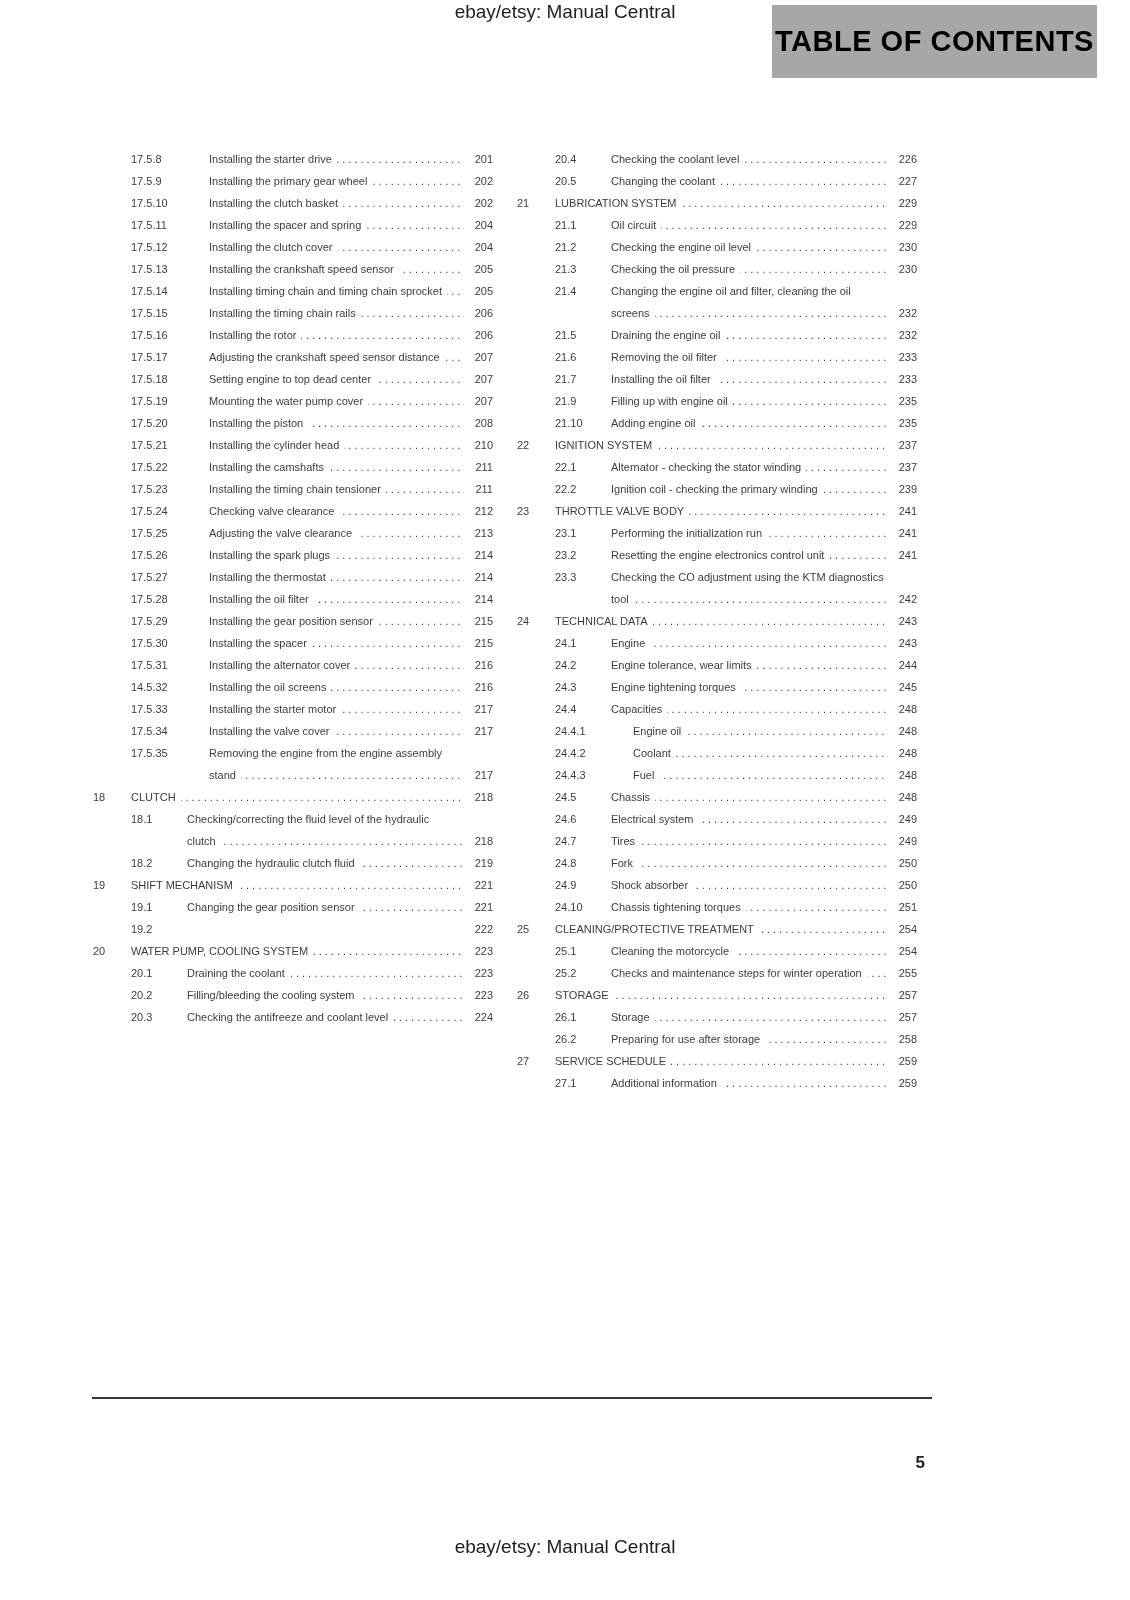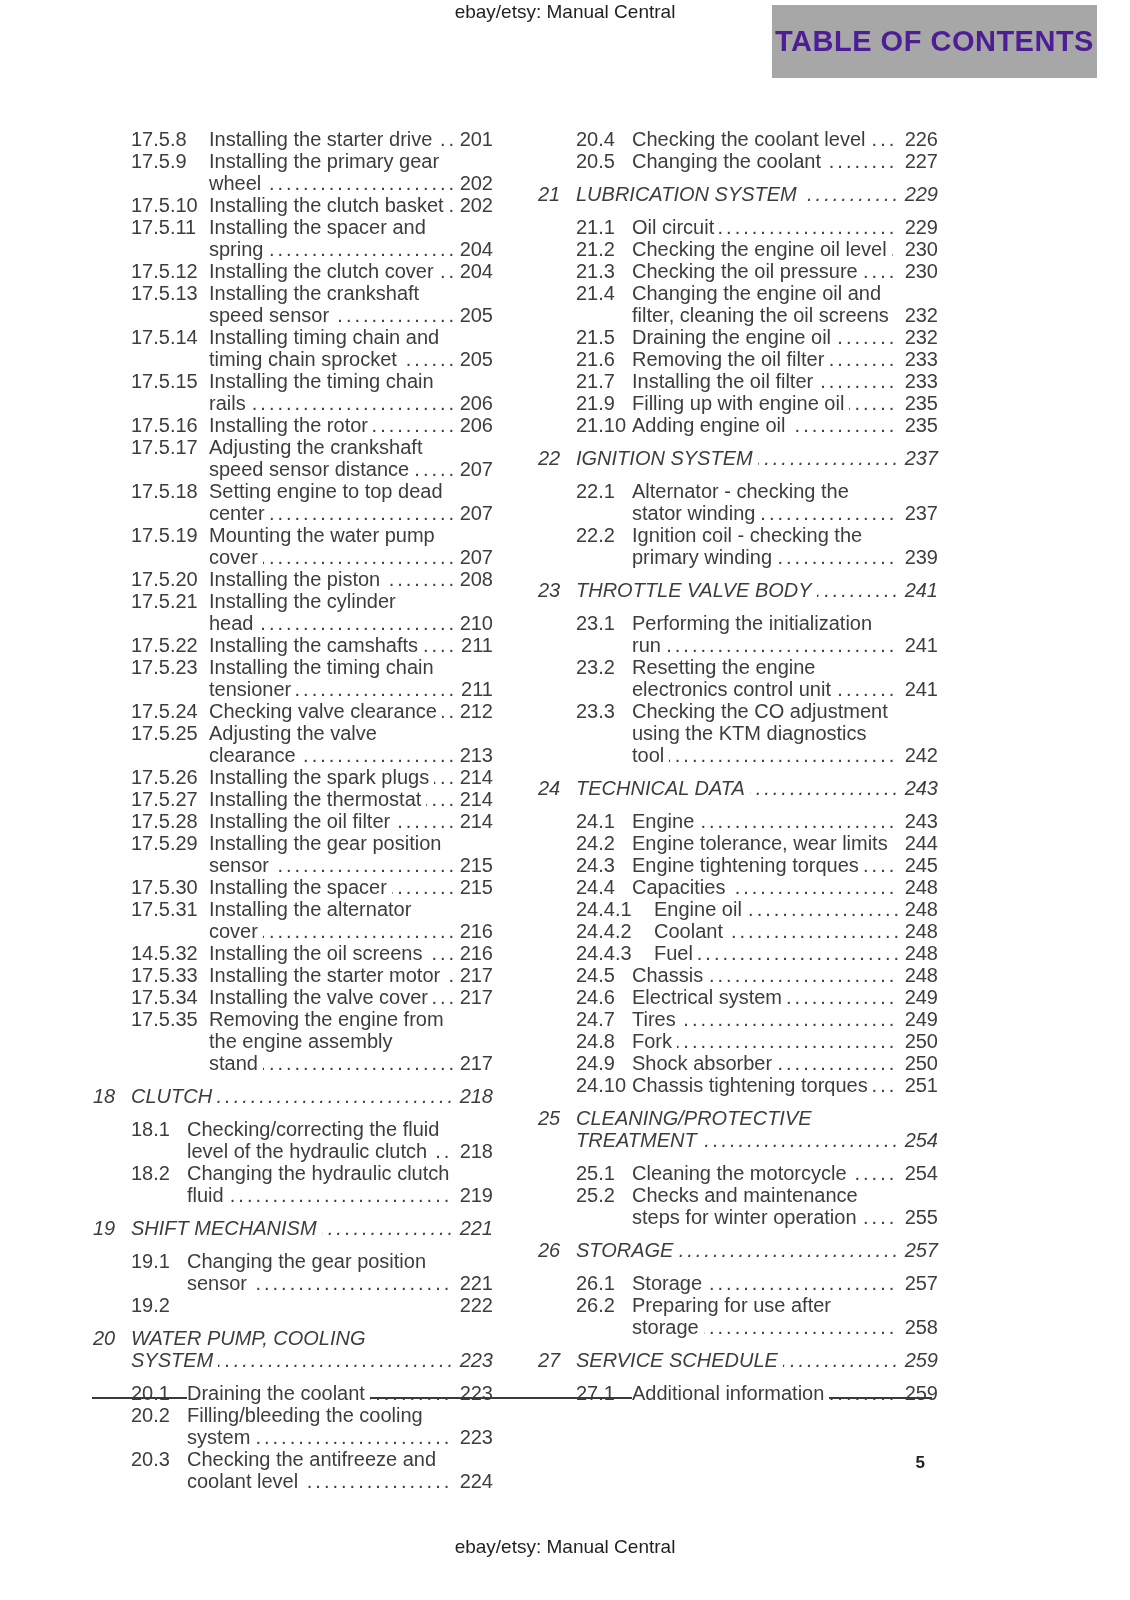--- a/index.html
+++ b/index.html
@@ -26,30 +26,30 @@
     position:absolute; top:5px; right:33px;
     width:325px; height:73px;
     background:#a7a7a7; color:#000;
     display:flex; align-items:center; justify-content:center;
     font-size:29px; font-weight:700; letter-spacing:0.5px;
     white-space:nowrap;
   }
 
   
   .toc-body {
-    position:absolute; top:128px; left:93px;
+    position:absolute; top:148px; left:93px;
     width:831px;
-    display:flex; gap:45px;
-    font-size:20px; line-height:22px;
+    display:flex; gap:24px;
+    font-size:11px; line-height:22px;
   }
   .toc-col { width:400px; flex:0 0 400px; }
 
   
   .toc-entry { display:grid; align-items:start; }
-  .toc-entry.seg1 { grid-template-columns:38px minmax(0,1fr) auto; margin:11px 0;font-style:italic; }
+  .toc-entry.seg1 { grid-template-columns:38px minmax(0,1fr) auto; margin:0 0; }
   .toc-entry.seg2 { grid-template-columns:56px minmax(0,1fr) auto; padding-left:38px; }
   .toc-entry.seg3 { grid-template-columns:78px minmax(0,1fr) auto; padding-left:38px; }
   .toc-entry.seg1 .entry-title { }
 
   .entry-num { display:block; }
 
   
   .entry-mid { position:relative; overflow:hidden; padding-right:2px; }
   .entry-mid::after {
     content:"........................................................................................................................";
@@ -75,21 +75,21 @@
     text-align:center; font-size:19px; color:#1f1f1f;
   }
 </style>
 </head>
 <body>
 
 <div class="page">
 
   <div class="watermark-top">ebay/etsy: Manual Central</div>
 
-  <div class="toc-banner" style="background: rgb(167, 167, 167); color: #4c1d95;">TABLE OF CONTENTS</div>
+  <div class="toc-banner" style="background: rgb(167, 167, 167); color: #000000;">TABLE OF CONTENTS</div>
 
   <div class="toc-body">
     <div class="toc-col" id="col-left">
         <div class="toc-entry seg3">
           <span class="entry-num">17.5.8</span>
           <span class="entry-mid"><span class="entry-title">Installing the starter drive</span></span>
           <span class="entry-page">201</span>
         </div>
         <div class="toc-entry seg3">
           <span class="entry-num">17.5.9</span>

